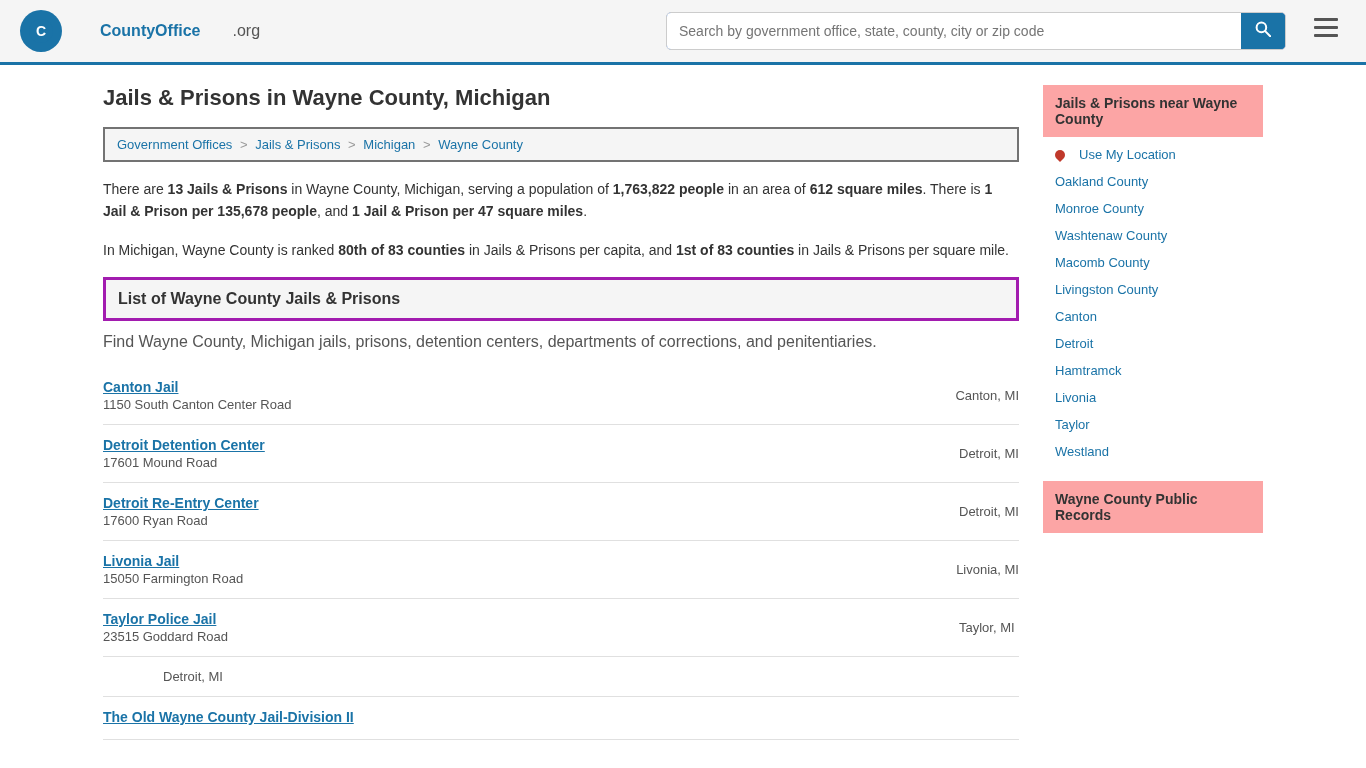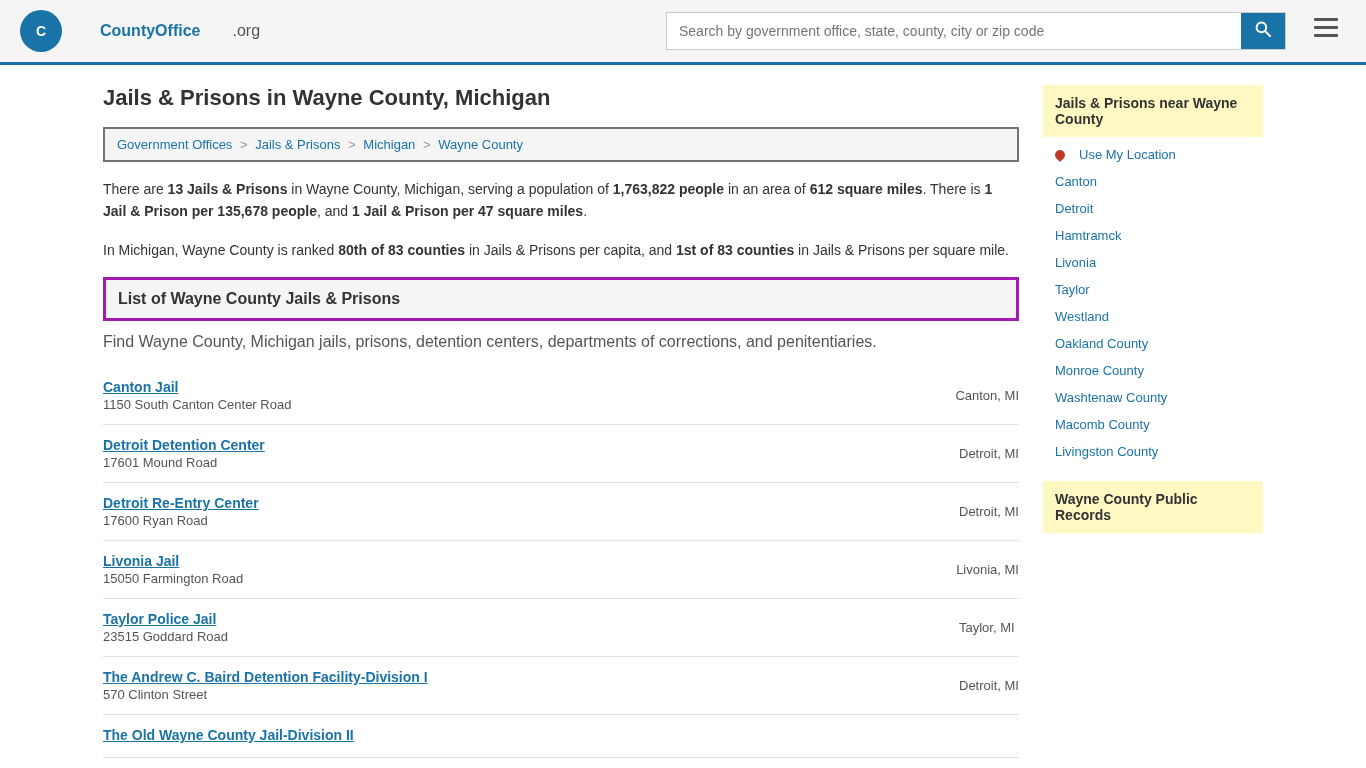--- a/index.html
+++ b/index.html
@@ -35,21 +35,21 @@
       color: white;
       font-size: 20px;
     }
     .logo-text { font-size: 16px; color: #333; }
     .logo-text span { color: #1a73a7; margin-left: 32px; }
     .search-bar {
       flex: 1;
       max-width: 620px;
       display: flex;
       border: 1px solid #ccc;
-      border-radius: 0;
+      border-radius: 5px;
       overflow: hidden;
       background: #3b82f6;
       margin-left: auto;
     }
     .search-bar input {
       flex: 1;
       padding: 8px 12px;
       border: none;
       outline: none;
       font-size: 14px;
@@ -158,21 +158,21 @@
     }
 
     
     .sidebar { width: 220px; flex-shrink: 0; }
 
     .sidebar-section {
       margin-bottom: 16px;
     }
 
     .sidebar-header {
-      background: #fef9c3;
+      background: #fca5a5;
       padding: 10px 12px;
       font-size: 14px;
       font-weight: bold;
       color: #333;
       margin-bottom: 4px;
     }
 
     .sidebar-link {
       display: block;
       padding: 6px 12px;
@@ -315,24 +315,20 @@
       <div class="jail-city">Livonia, MI</div>
     </div>
         <div class="jail-item">
       <div class="jail-info">
         <div class="jail-name">Taylor Police Jail</div>
         <div class="jail-address">23515 Goddard Road</div>
       </div>
       <div class="jail-city">Taylor, MI</div>
     </div>
         <div class="jail-item">
-      <div class="jail-info">
-        <div class="jail-name">The Andrew C. Baird Detention Facility-Division I</div>
-        <div class="jail-address">570 Clinton Street</div>
-      </div>
       <div class="jail-city">Detroit, MI</div>
     </div>
         <div class="jail-item">
       <div class="jail-info">
         <div class="jail-name">The Old Wayne County Jail-Division II</div>
         <div class="jail-address"></div>
       </div>
       <div class="jail-city"></div>
     </div>
       </div>
@@ -342,35 +338,35 @@
   <aside class="sidebar">
 
     <div class="sidebar-section">
       <div class="sidebar-header">Jails &amp; Prisons near Wayne County</div>
 
       <div class="sidebar-location">
         <div class="location-icon"></div>
         <span>Use My Location</span>
       </div>
 
+      <div id="nearby-counties">
+          <a class="sidebar-link" href="#">Oakland County</a>
+          <a class="sidebar-link" href="#">Monroe County</a>
+          <a class="sidebar-link" href="#">Washtenaw County</a>
+          <a class="sidebar-link" href="#">Macomb County</a>
+          <a class="sidebar-link" href="#">Livingston County</a>
+        </div>
       <div id="nearby-cities">
           <a class="sidebar-link" href="#">Canton</a>
           <a class="sidebar-link" href="#">Detroit</a>
           <a class="sidebar-link" href="#">Hamtramck</a>
           <a class="sidebar-link" href="#">Livonia</a>
           <a class="sidebar-link" href="#">Taylor</a>
           <a class="sidebar-link" href="#">Westland</a>
         </div>
-      <div id="nearby-counties">
-          <a class="sidebar-link" href="#">Oakland County</a>
-          <a class="sidebar-link" href="#">Monroe County</a>
-          <a class="sidebar-link" href="#">Washtenaw County</a>
-          <a class="sidebar-link" href="#">Macomb County</a>
-          <a class="sidebar-link" href="#">Livingston County</a>
-        </div>
     </div>
 
     <div class="sidebar-section">
       <div class="sidebar-header">Wayne County Public Records</div>
     </div>
 
   </aside>
 
 </div>
 

